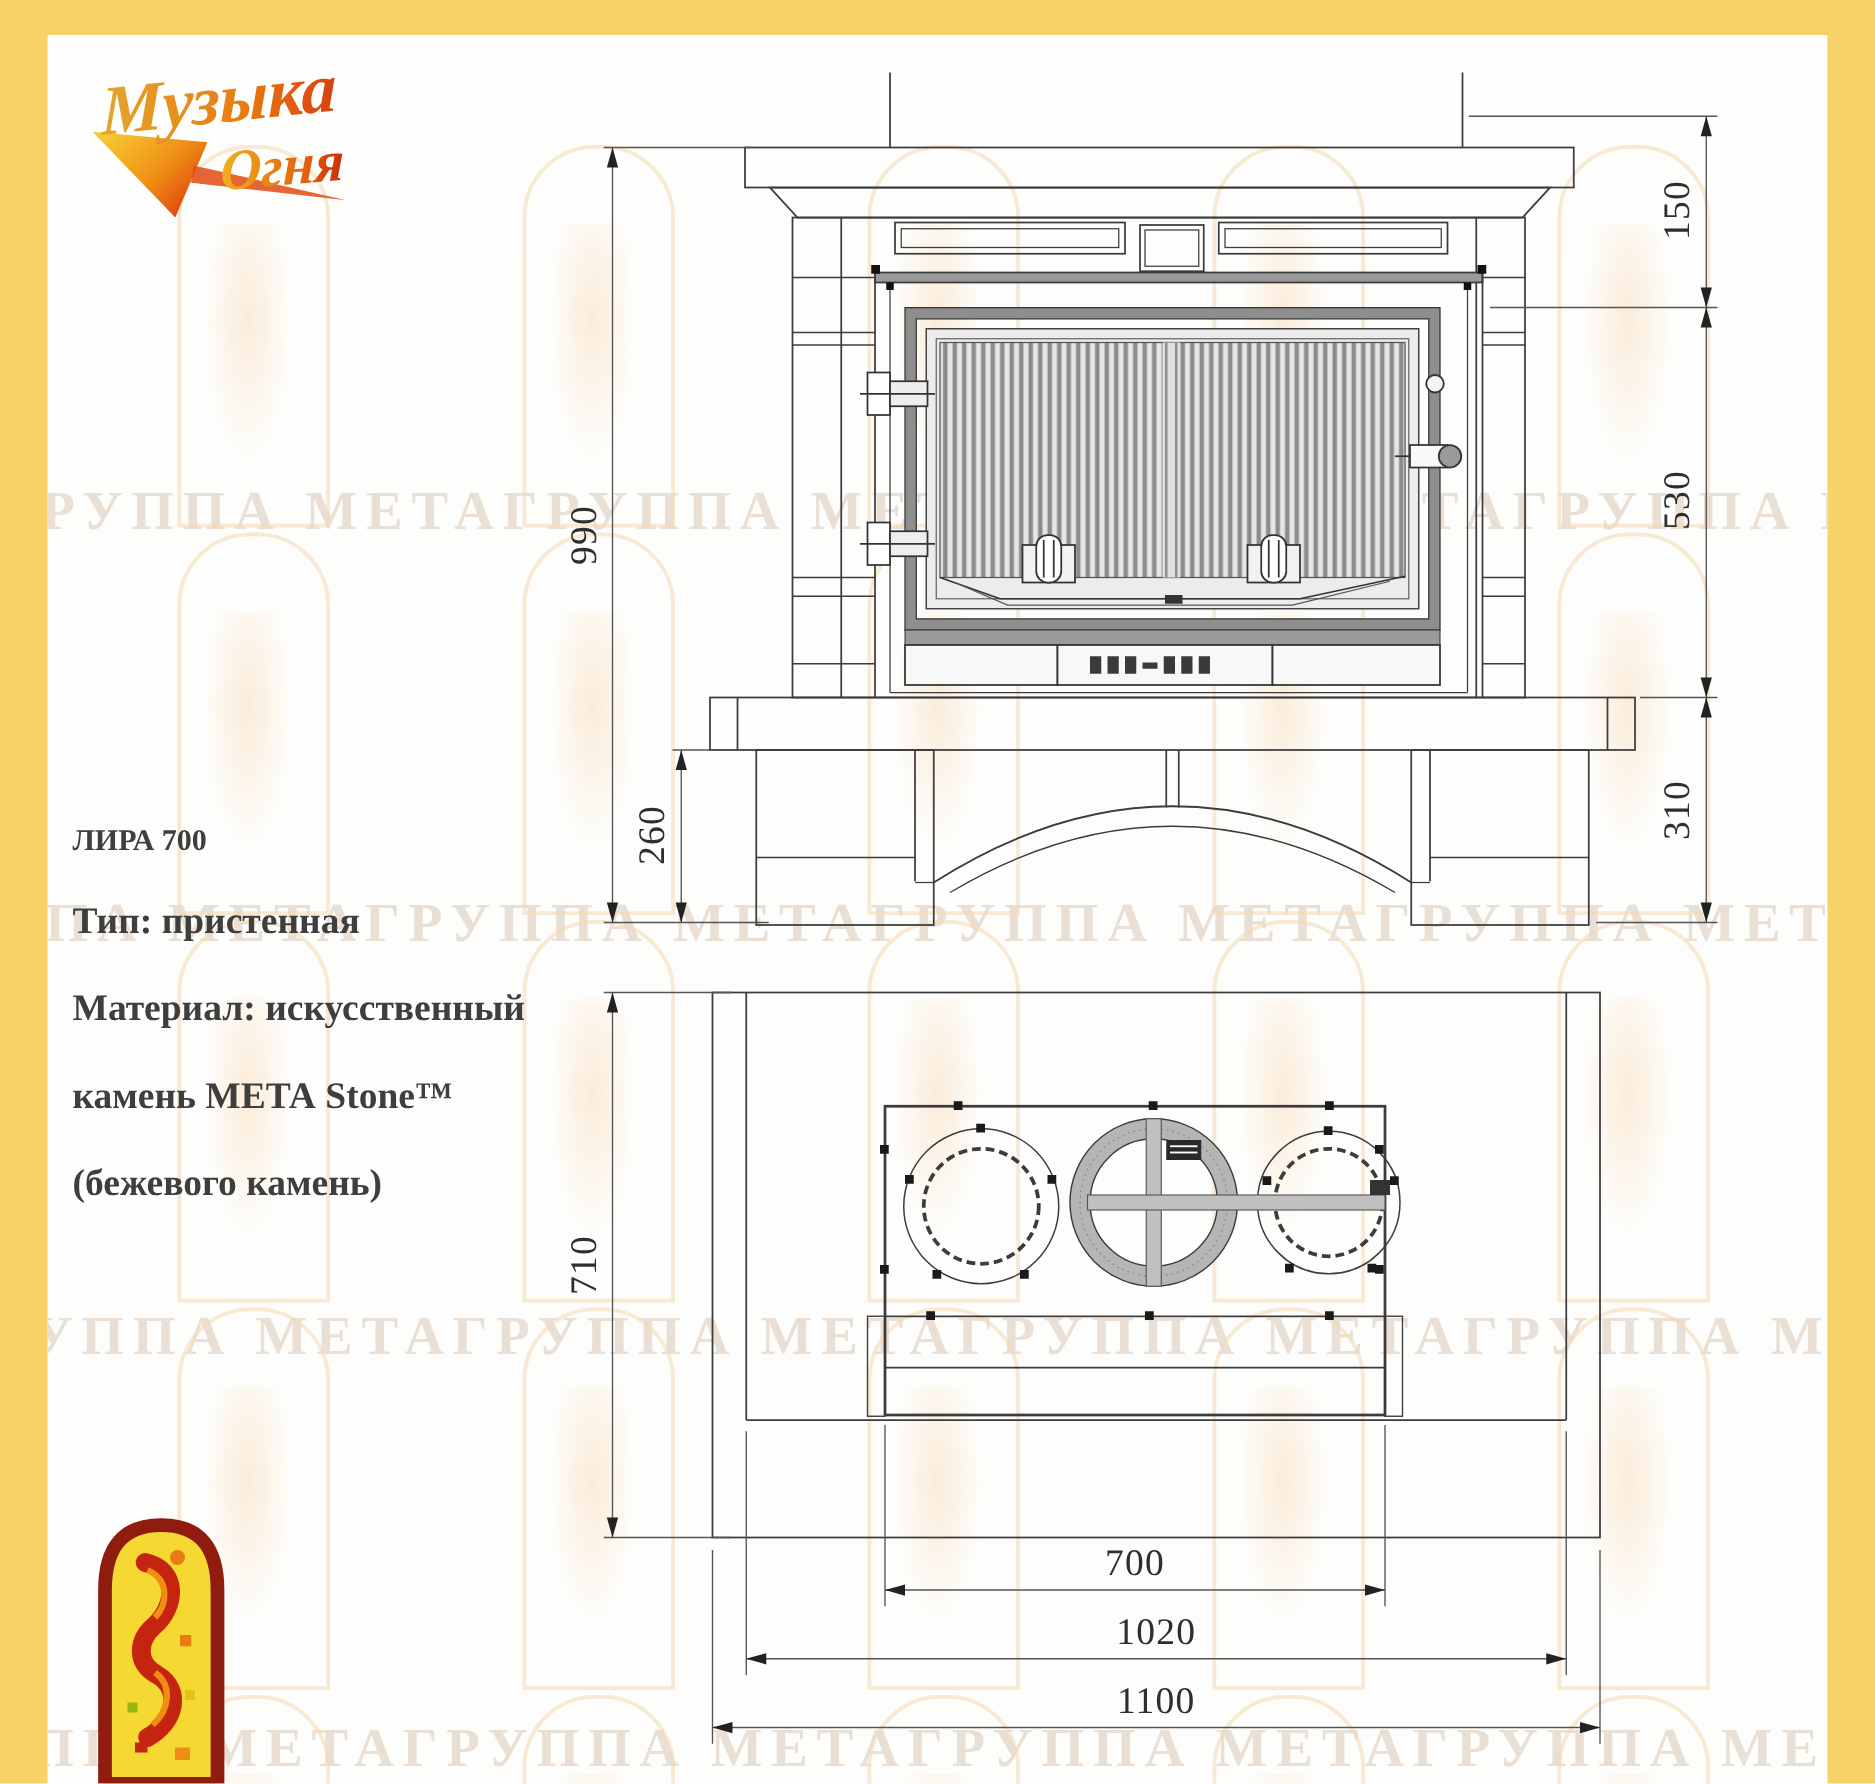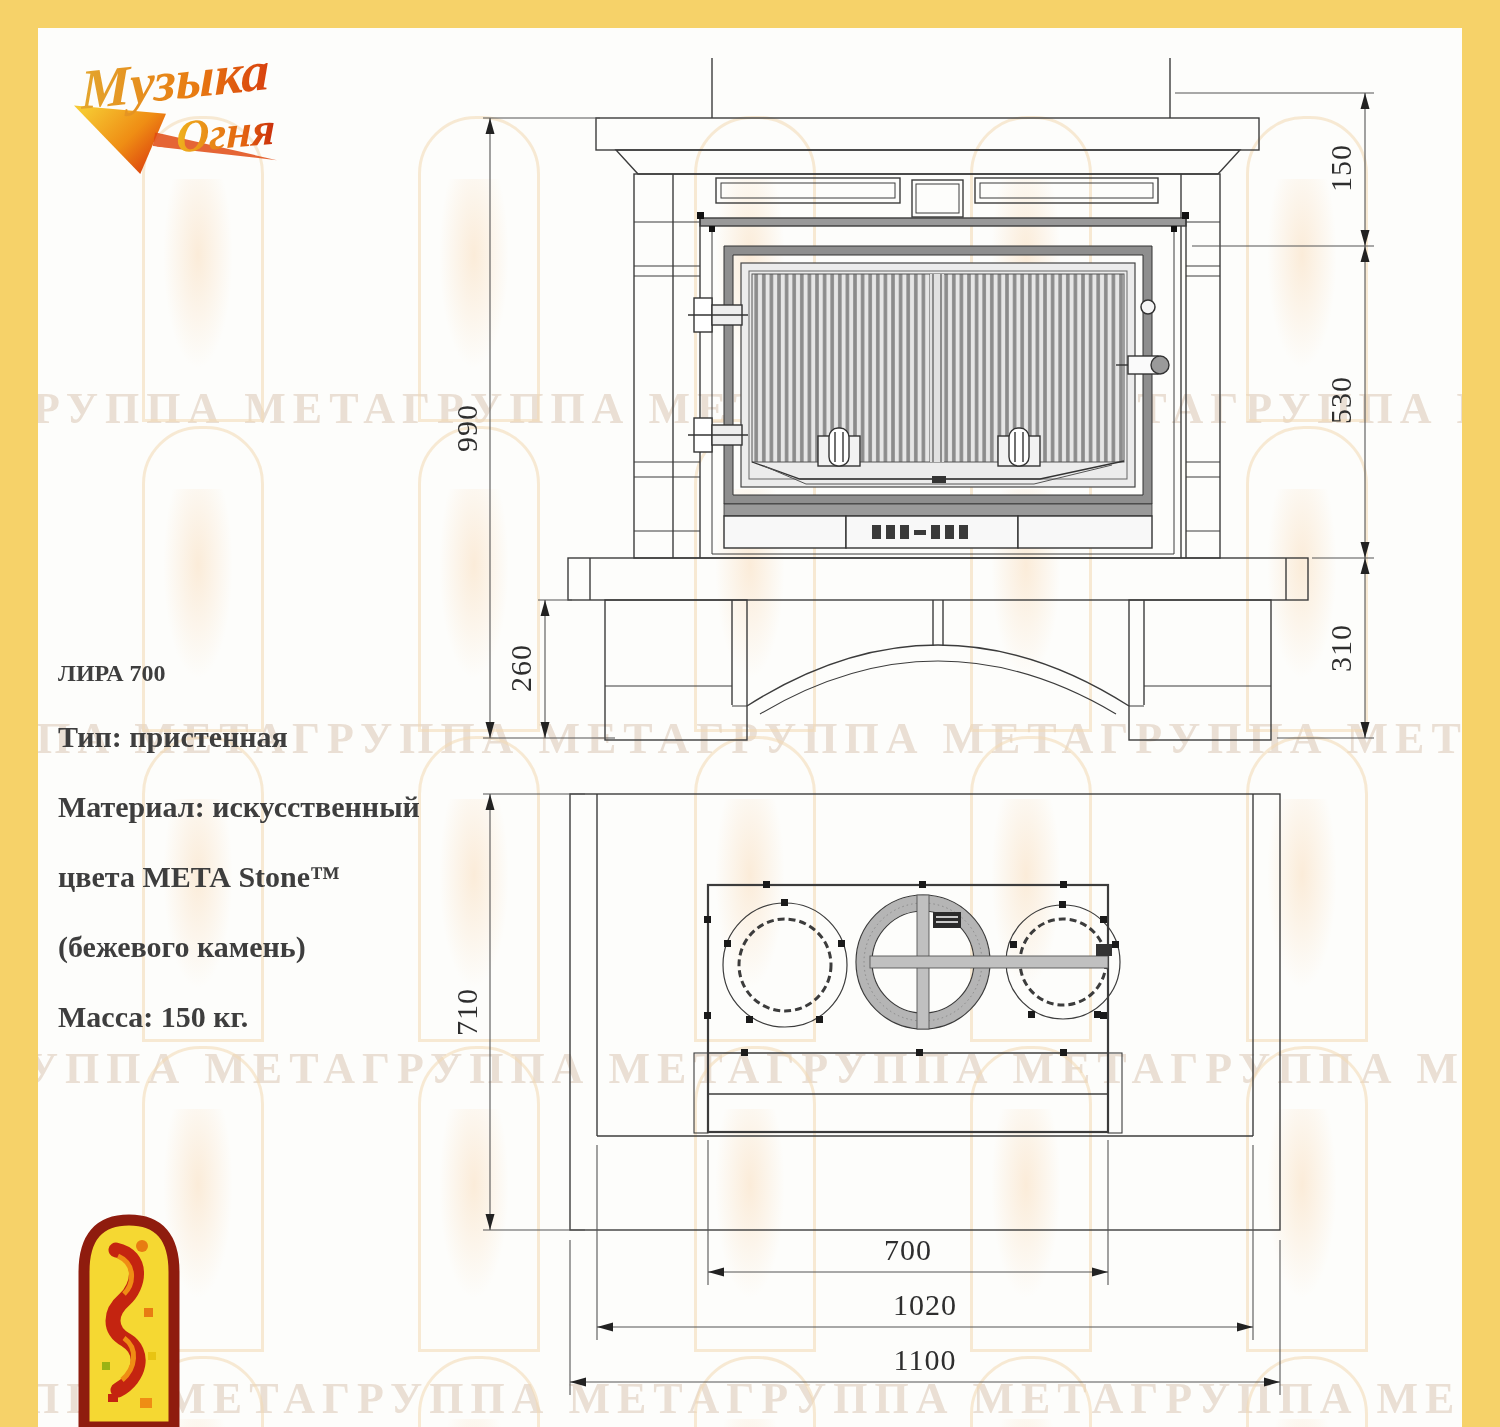--- a/index.html
+++ b/index.html
@@ -343,23 +343,22 @@
     <div class="logo-tri"></div>
     <div class="logo-streak"></div>
     <div class="logo-l1">Музыка</div>
     <div class="logo-l2">Огня</div>
   </div>
 
   <div class="specs">
     <div class="title">ЛИРА 700</div>
     <div class="line">Тип: пристенная</div>
     <div class="line">Материал: искусственный</div>
-    <div class="line">цвета МЕТА Stone™</div>
+    <div class="line">камень МЕТА Stone™</div>
     <div class="line">(бежевого камень)</div>
-    <div class="line">Масса: 150 кг.</div>
   </div>
 
   <div class="emblem">
     <svg width="102" height="215" viewBox="0 0 102 215">
       <path d="M6,215 V60 Q6,8 51,8 Q96,8 96,60 V215 Z" fill="#f5d832" stroke="#8f1c0e" stroke-width="11"></path>
       <path d="M38,38 C66,44 62,74 46,88 C32,100 30,118 48,128 C68,140 62,166 40,178" fill="none" stroke="#c42410" stroke-width="15" stroke-linecap="round"></path>
       <path d="M40,44 C58,52 56,72 46,82" fill="none" stroke="#ef8d14" stroke-width="5"></path>
       <path d="M46,126 C60,136 58,156 44,168" fill="none" stroke="#ef8d14" stroke-width="5"></path>
       <circle cx="64" cy="34" r="6" fill="#e87c12"></circle>
       <rect x="66" y="96" width="9" height="9" fill="#e87c12"></rect>

